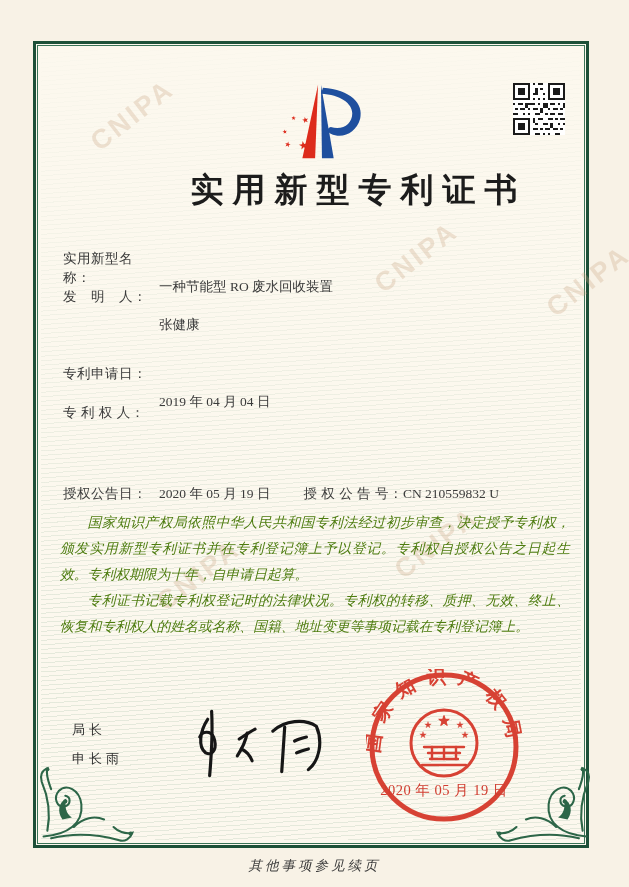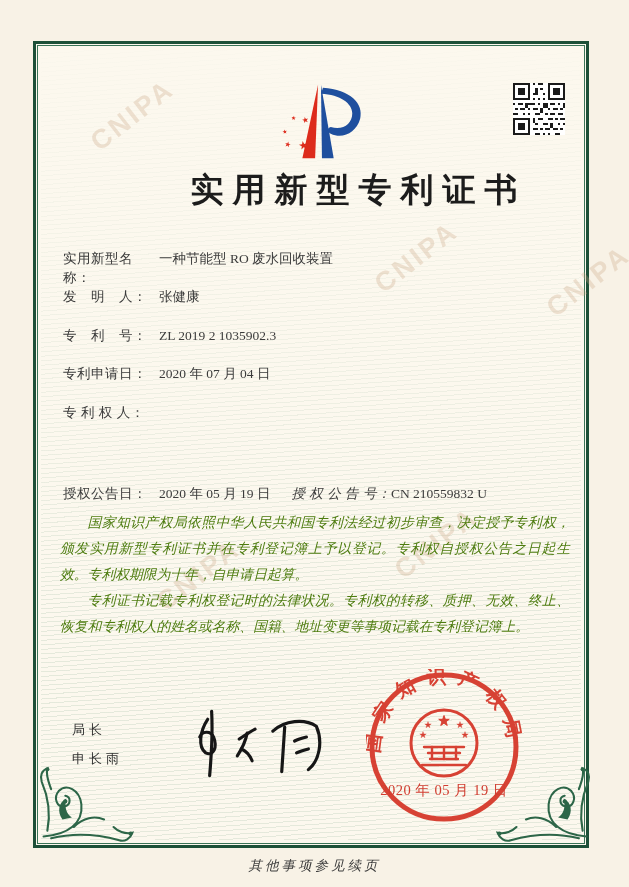--- a/index.html
+++ b/index.html
@@ -28,22 +28,22 @@
   .cert-no{position:absolute; left:63px; top:80px; font-size:15px;
     letter-spacing:3px; color:#3a3a3a; z-index:3;}
   .logo{position:absolute; left:256px; top:78px; width:128px; height:88px; z-index:3;}
   .qr{position:absolute; left:513px; top:83px; width:52px; height:52px; z-index:3;}
   .title{position:absolute; left:0; top:168px; width:629px; text-align:center;
     font-size:33px; font-weight:bold; letter-spacing:9px; color:#1c1c1c; z-index:3;padding-left:44px;}
   
   .row{position:absolute; left:63px; display:flex; font-size:13.5px;
     color:#3b3b3b; z-index:3; line-height:19px;justify-content:space-between;}
   .lbl{flex:none; width:96px; letter-spacing:0.5px;}
-  .val{width:392px;}
-  .row2pair .lbl2{flex:none; letter-spacing:0.5px; margin-left:21px;font-style:italic;}
+  .val{width:392px;margin-top:28px;}
+  .row2pair .lbl2{flex:none; letter-spacing:0.5px; margin-left:33px;}
   
   .paras{position:absolute; left:60px; top:510px; width:510px; z-index:3;
     font-style:italic; font-size:13.8px; line-height:26px; color:#4d7c0f;
     text-align:justify;}
   .paras p{margin:0; text-indent:2em;}
   
   .sig-label{position:absolute; left:72px; font-size:13px; letter-spacing:4px;
     color:#2f2f2f; z-index:3;}
   .sig-svg{position:absolute; left:182px; top:702px; width:158px; height:80px; z-index:3;}
   
@@ -124,27 +124,23 @@
   <div class="title">实用新型专利证书</div>
 
   <div class="row" style="top:249px">
     <span class="lbl">实用新型名称：</span>
     <span class="val">一种节能型 RO 废水回收装置</span>
   </div>
   <div class="row" style="top:287px">
     <span class="lbl">发　明　人：</span>
     <span class="val">张健康</span>
   </div>
-  <div class="row" style="top:326px">
-    <span class="lbl">专　利　号：</span>
-    <span class="val">ZL 2019 2 1035902.3</span>
-  </div>
   <div class="row" style="top:364px">
     <span class="lbl">专利申请日：</span>
-    <span class="val">2020 年 07 月 04 日</span>
+    <span class="val">2019 年 04 月 04 日</span>
   </div>
   <div class="row" style="top:403px">
     <span class="lbl">专 利 权 人：</span>
   </div>
   <div class="row row2pair" style="top:484px">
     <span class="lbl">授权公告日：</span>
     <span>2020 年 05 月 19 日</span>
     <span class="lbl2">授 权 公 告 号：</span>
     <span>CN 210559832 U</span>
   </div>

